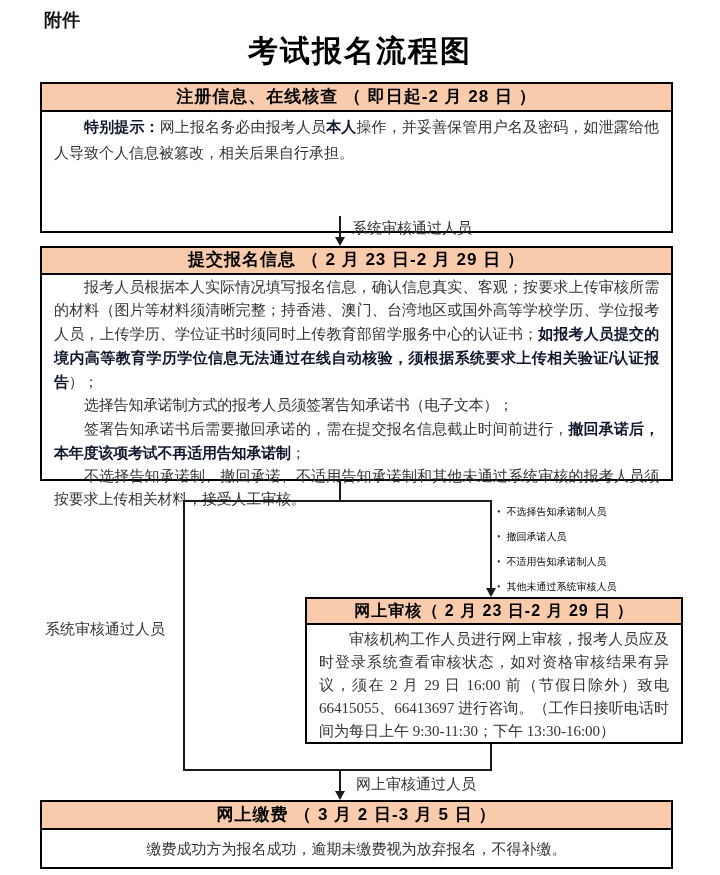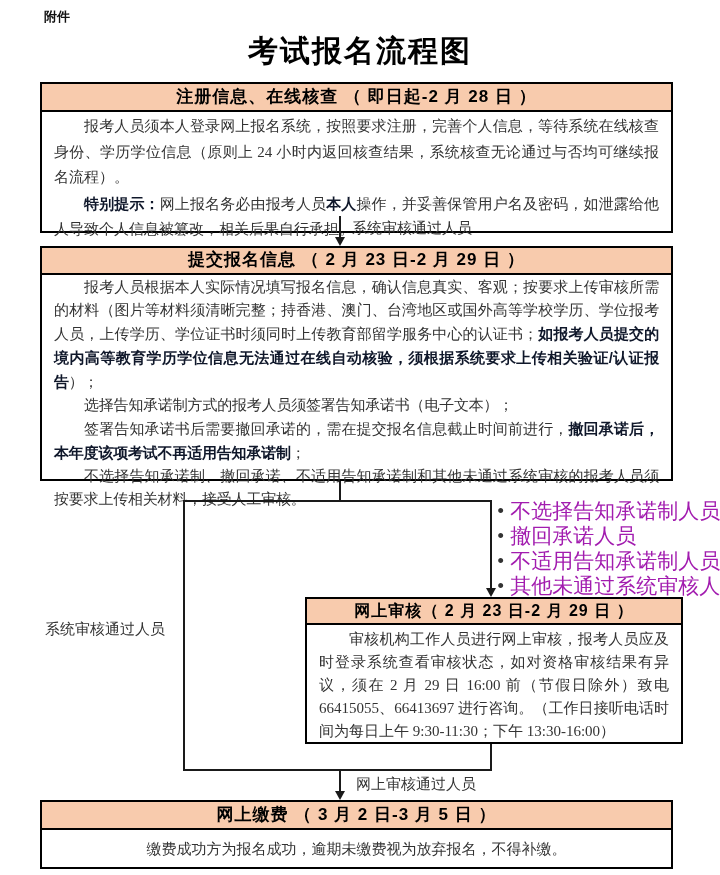--- a/index.html
+++ b/index.html
@@ -1,21 +1,21 @@
 <!DOCTYPE html>
 <html style="--band: #F8CBAD; --line: #1A1A1A;"><head>
 <meta charset="utf-8">
 <style>
   html,body{margin:0;padding:0;background:#ffffff;}
   .page{
     position:relative;width:720px;height:875px;background:#fff;overflow:hidden;
     font-family:"Liberation Serif","DejaVu Serif",serif;color:#333;
   }
   .attachment{
-    position:absolute;left:44px;top:8px;font-size:13px;font-weight:700;color:#111;
+    position:absolute;left:44px;top:8px;font-size:18px;font-weight:700;color:#111;
     font-family:"Liberation Sans","DejaVu Sans",sans-serif;
   }
   .title{
     position:absolute;left:0;top:31px;width:720px;margin:0;text-align:center;
     font-size:30px;font-weight:700;color:#000;letter-spacing:2px;
     font-family:"Liberation Sans","DejaVu Sans",sans-serif;
   }
   .box{
     position:absolute;border:2px solid #000;box-sizing:border-box;background:#fff;
   }
@@ -46,35 +46,34 @@
 
   .vline,.hline{position:absolute;background:var(--line,#1a1a1a);}
   .ah{
     position:absolute;width:0;height:0;
     border-left:5px solid transparent;border-right:5px solid transparent;
     border-top:9px solid var(--line,#1a1a1a);
   }
   .flow-label{position:absolute;font-size:15px;color:#333;white-space:nowrap;}
 
   .bullets{position:absolute;left:497px;top:499px;width:180px;}
-  .bullet-item{height:25px;line-height:25px;font-size:21px;color:#a21caf;white-space:nowrap;}
+  .bullet-item{height:25px;line-height:25px;font-size:10px;color:#000000;white-space:nowrap;}
   .bullet-item::before{content:"•";margin-right:6px;color:#333;}
 </style>
 </head>
 <body>
 
 <div class="page">
 
   <div class="attachment">附件</div>
   <h1 class="title">考试报名流程图</h1>
 
   <section class="box box1">
     <div class="band">注册信息、在线核查 （ 即日起-2 月 28 日 ）</div>
     <div class="body">
-      <p class="para">报考人员须本人登录网上报名系统，按照要求注册，完善个人信息，等待系统在线核查身份、学历学位信息（原则上 24 小时内返回核查结果，系统核查无论通过与否均可继续报名流程）。</p>
       <p class="para"><span class="b">特别提示：</span><span>网上报名务必由报考人员</span><span class="b">本人</span><span>操作，并妥善保管用户名及密码，如泄露给他人导致个人信息被篡改，相关后果自行承担。</span></p>
     </div>
   </section>
 
   <div class="vline" style="left:339px;top:216px;width:2px;height:22px;"></div>
   <div class="ah" style="left:335px;top:237px;"></div>
   <div class="flow-label" style="left:352px;top:219px;">系统审核通过人员</div>
 
   <section class="box box2">
     <div class="band">提交报名信息 （ 2 月 23 日-2 月 29 日 ）</div>

